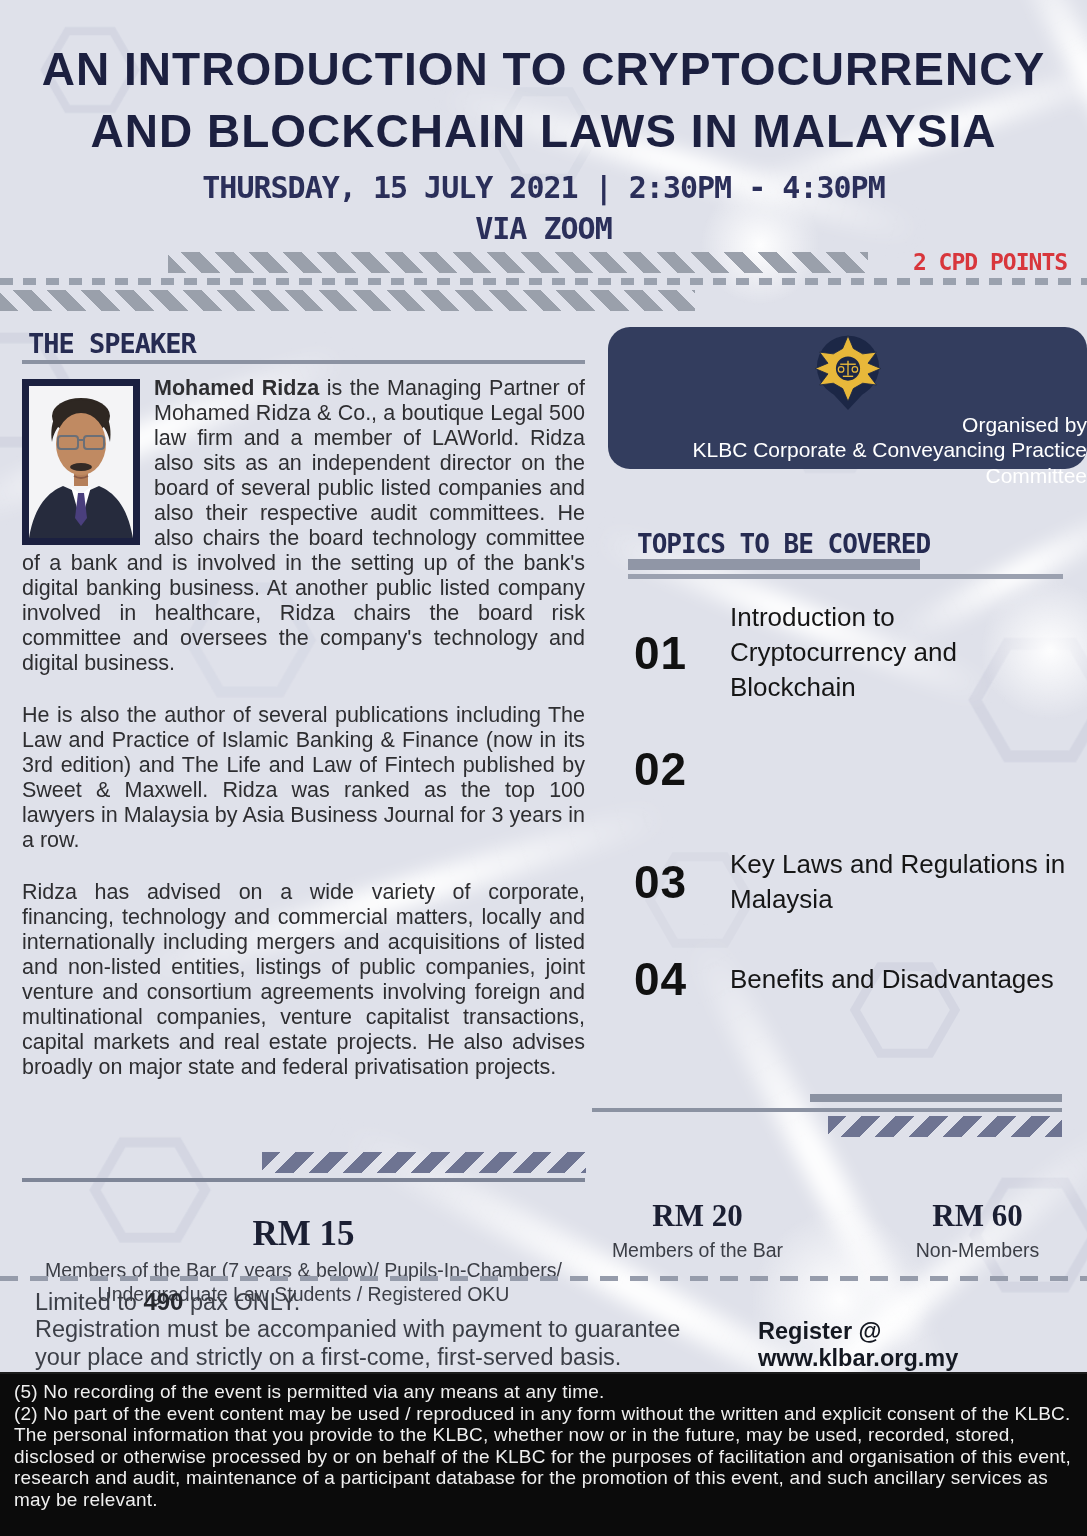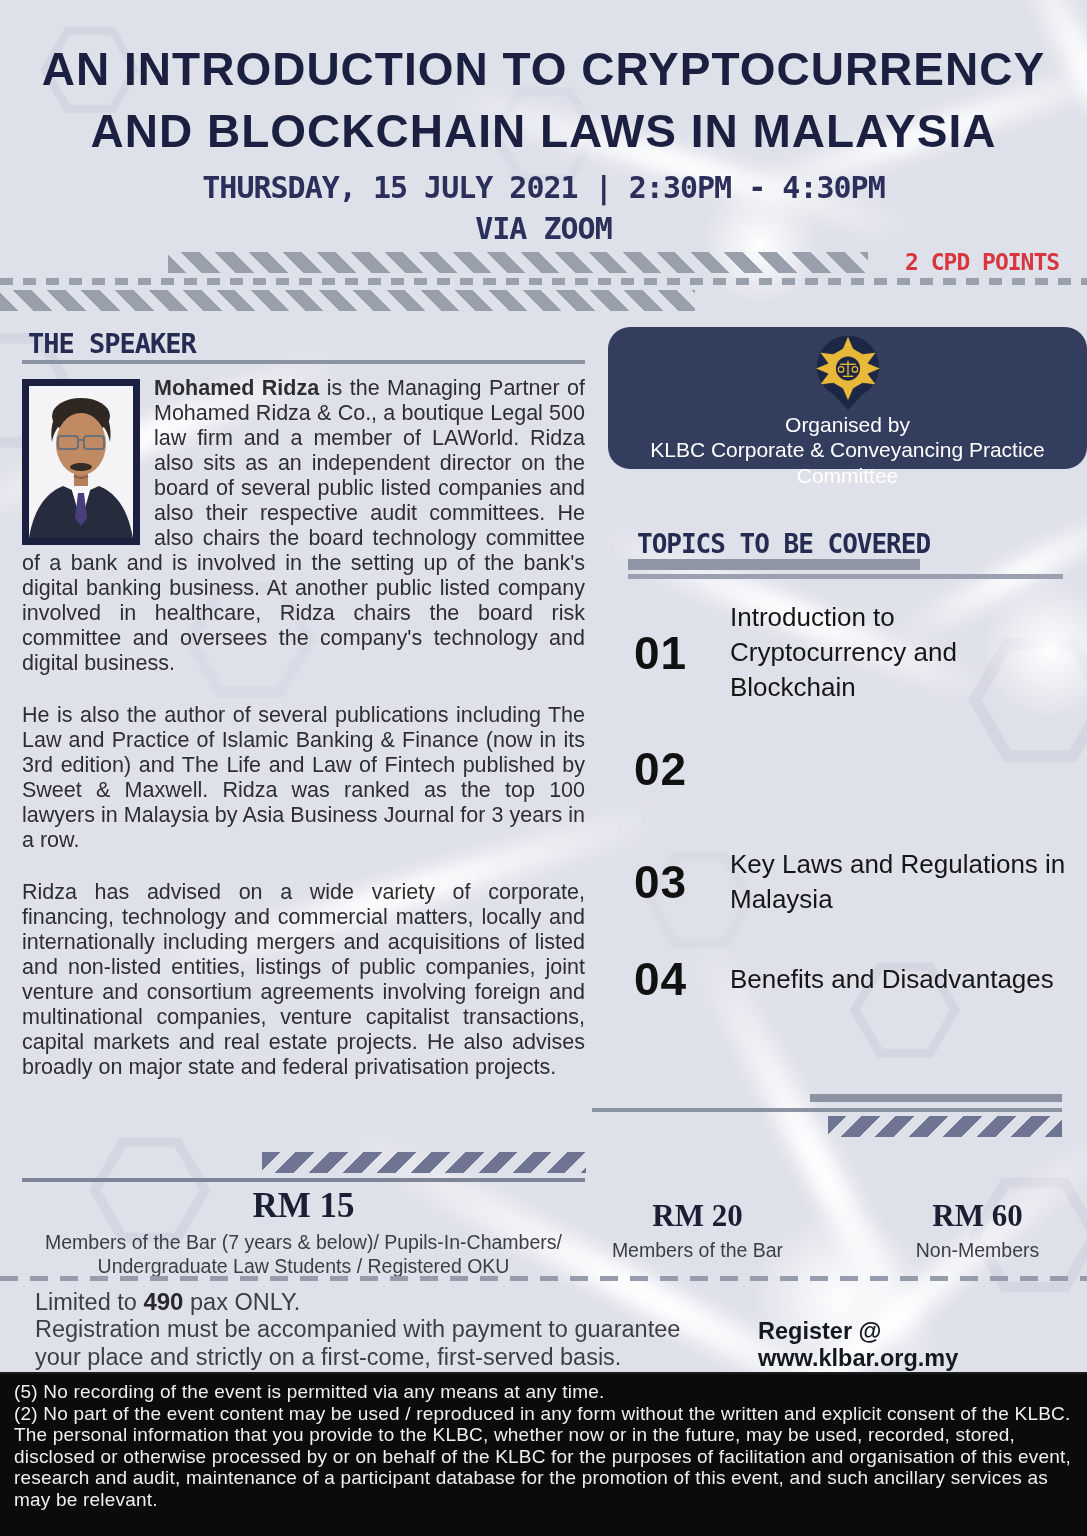--- a/index.html
+++ b/index.html
@@ -16,37 +16,37 @@
   .title{top:38px;left:0;width:100%;text-align:center;
     font-weight:800;font-size:46px;line-height:62px;letter-spacing:1px;
     color:#1c2040;font-family:"Liberation Sans",sans-serif;}
   .lcd{font-family:"DejaVu Sans Mono",monospace;font-weight:bold;}
   .datetime{top:170px;left:0;width:100%;text-align:center;font-size:30px;color:#2b2f5a;letter-spacing:-1px;}
   .via{top:211px;left:0;width:100%;text-align:center;font-size:30px;color:#2b2f5a;letter-spacing:-1px;}
 
   .stripe{height:21px;background:repeating-linear-gradient(45deg,#9aa0ab 0 13px,rgba(0,0,0,0) 13px 24px);}
   .stripe-a{top:252px;left:168px;width:700px;}
   .stripe-b{top:290px;left:0;width:695px;}
-  .cpd{top:249px;left:905px;width:170px;text-align:left;font-size:23px;color:#d8363c;letter-spacing:-1px;}
+  .cpd{top:249px;left:905px;width:170px;text-align:center;font-size:23px;color:#d8363c;letter-spacing:-1px;}
   .dotted{top:278px;left:0;right:0;height:7px;background:repeating-linear-gradient(90deg,#9aa1ae 0 13px,rgba(0,0,0,0) 13px 23px);}
 
   .sec-heading{color:#262b52;font-size:27px;letter-spacing:-1px;}
   .speaker-h{top:328px;left:28px;}
   .rule{background:#8b92a2;}
   .rule-speaker{top:360px;left:22px;width:563px;height:4px;}
 
   .bio{top:376px;left:22px;width:563px;font-size:21.5px;line-height:25px;color:#2e2e31;text-align:justify;}
   .bio p{margin:0;}
   .bio p + p{margin-top:27px;}
   .b{font-weight:bold;}
   .photo{float:left;width:118px;height:166px;border:7px solid #1b2040;background:#fff;margin:3px 14px 6px 0;box-sizing:border-box;}
   .photo svg{display:block;width:100%;height:100%;}
 
   .org-box{top:327px;left:608px;width:479px;height:142px;background:#333d5e;border-radius:22px;
-    color:#fff;text-align:center;}
+    color:#fff;text-align:right;}
   .org-logo{display:block;margin:7px auto 2px auto;width:76px;height:76px;}
   .org-label{font-size:21px;line-height:25px;}
   .org-name{font-size:21px;line-height:26px;}
 
   .topics-h{top:529px;left:637px;font-size:26px;}
   .t-bar1{top:559px;left:628px;width:292px;height:11px;background:#9096a6;}
   .t-bar2{top:574px;left:628px;width:435px;height:5px;background:#9ba1b0;}
 
   .topic{display:flex;align-items:center;gap:24px;left:634px;width:432px;}
   .t-num{flex:0 0 72px;font-size:46px;font-weight:800;color:#111;letter-spacing:1px;}
@@ -59,21 +59,21 @@
   .bar-r1{top:1094px;left:810px;width:252px;height:8px;background:#8b92a2;}
   .rule-r{top:1108px;left:592px;width:470px;height:4px;}
   .stripes-right{top:1116px;left:828px;width:234px;height:21px;background:repeating-linear-gradient(135deg,#6e7492 0 13px,rgba(0,0,0,0) 13px 24px);}
   .stripes-left{top:1152px;left:262px;width:324px;height:21px;background:repeating-linear-gradient(135deg,#6e7492 0 13px,rgba(0,0,0,0) 13px 24px);}
   .rule-l{top:1178px;left:22px;width:563px;height:4px;background:#7e8597;}
 
   .price{text-align:center;}
   .price-value{font-family:"Liberation Serif",serif;font-weight:bold;color:#1b1f33;}
   .price-aud{font-size:19.5px;line-height:24px;color:#3b3e46;margin-top:4px;}
   .price-15{top:1186px;left:22px;width:563px;}
-  .price-15 .price-value{font-size:35px;}
+  .price-15 .price-value{font-size:35px;margin-top:28px;}
   .price-20{top:1198px;left:600px;width:195px;}
   .price-60{top:1198px;left:880px;width:195px;}
   .price-20 .price-value,.price-60 .price-value{font-size:31px;}
 
   .dashed-sep{top:1276px;left:0;right:0;height:5px;background:repeating-linear-gradient(90deg,#969cab 0 18px,rgba(0,0,0,0) 18px 30px);}
   .limited{top:1288px;left:35px;font-size:23.5px;color:#3c3f47;}
   .limited .count{font-size:24px;color:#26282e;}
   .reg-note{top:1316px;left:35px;width:690px;font-size:23.5px;line-height:27.5px;color:#3c3f47;}
   .register{top:1318px;left:758px;font-size:23.5px;font-weight:bold;color:#141821;}
 

